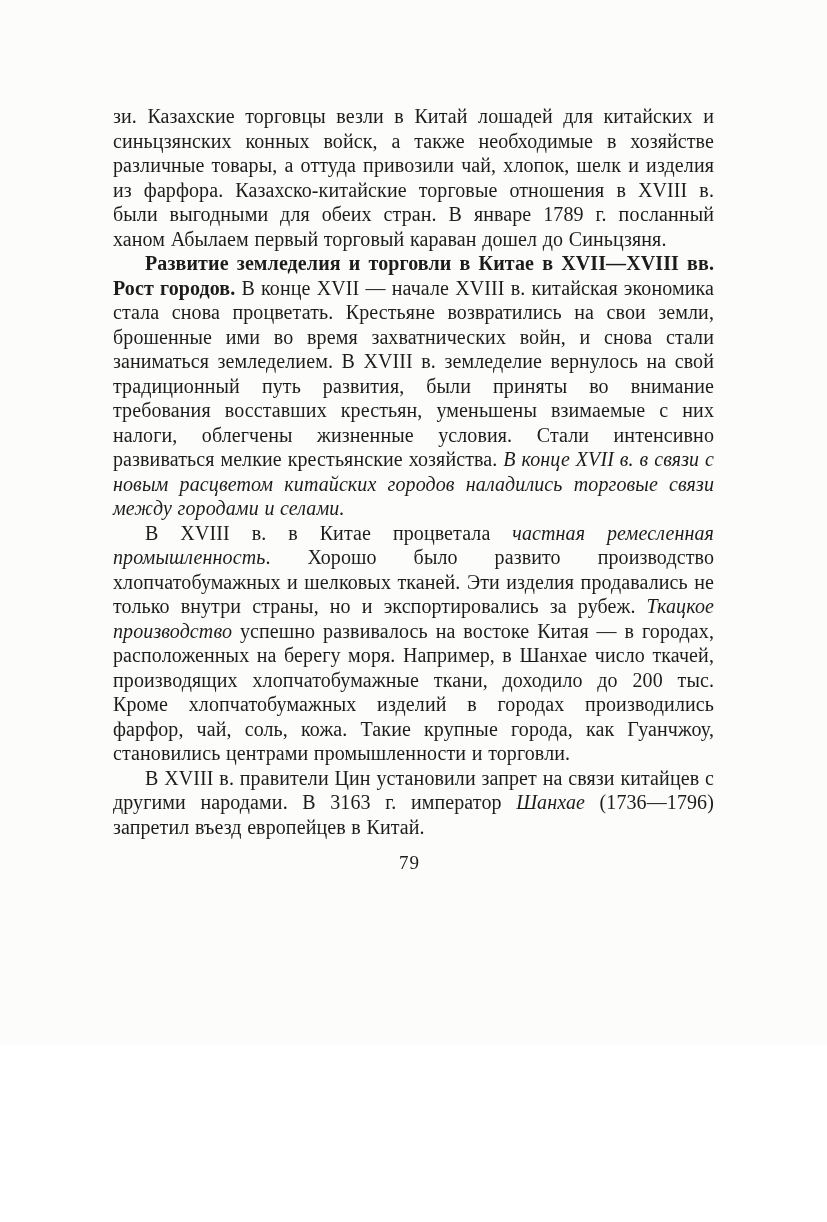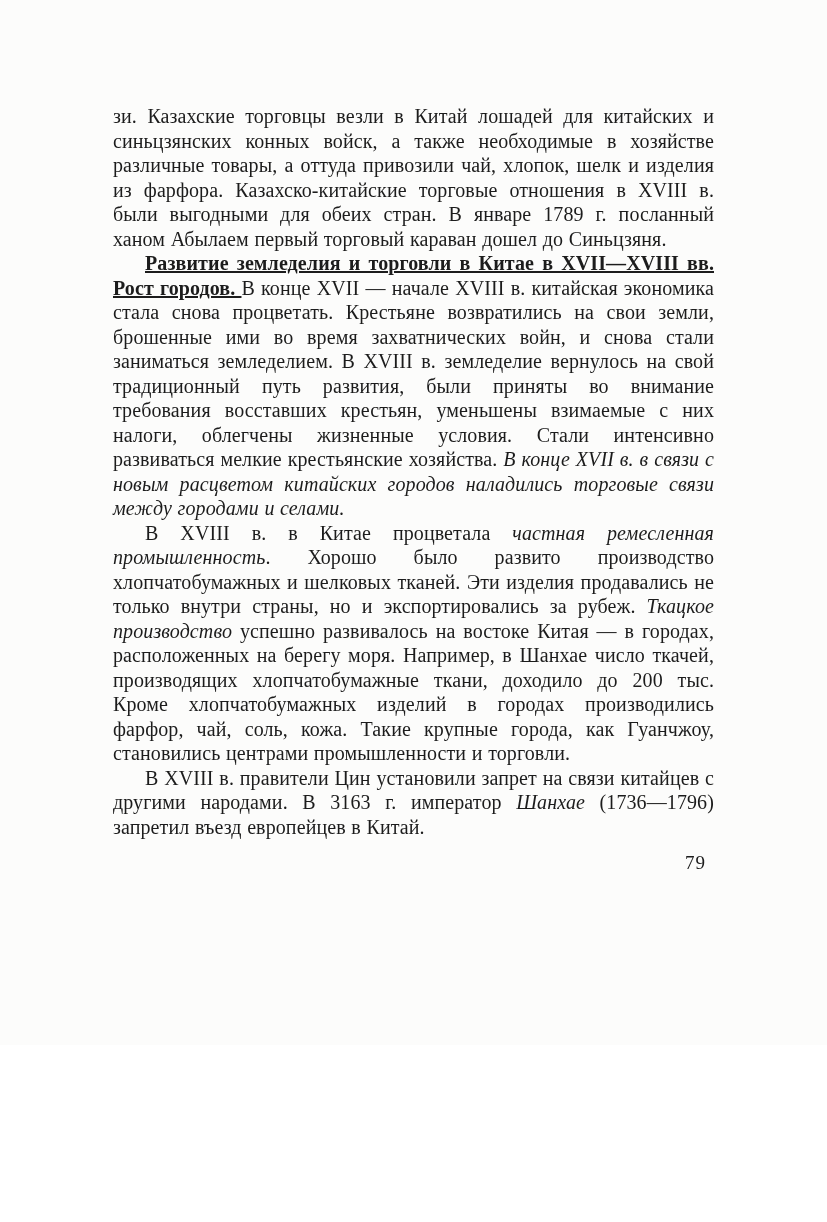--- a/index.html
+++ b/index.html
@@ -28,27 +28,27 @@
     line-height: 24.5px;
     text-align: justify;
     text-indent: 32px;
     letter-spacing: 0.1px;
     word-spacing: 0.5px;
   }
   .para.no-indent {
     text-indent: 0;
   }
   .run-normal { font-style: normal; font-weight: normal; }
-  .run-bold   { font-weight: bold; text-decoration: underline; }
+  .run-bold   { font-weight: bold; }
   .run-italic { font-style: italic; font-family: Liberation Serif, serif; }
   .folio {
     margin-top: 13px;
     font-size: 19px;
     line-height: 22px;
-    text-align: right;
+    text-align: center;
     padding-right: 8px;
     letter-spacing: 1px;
   }
 </style>
 </head>
 <body>
 
 <div class="page">
   <div class="text-block">
 

